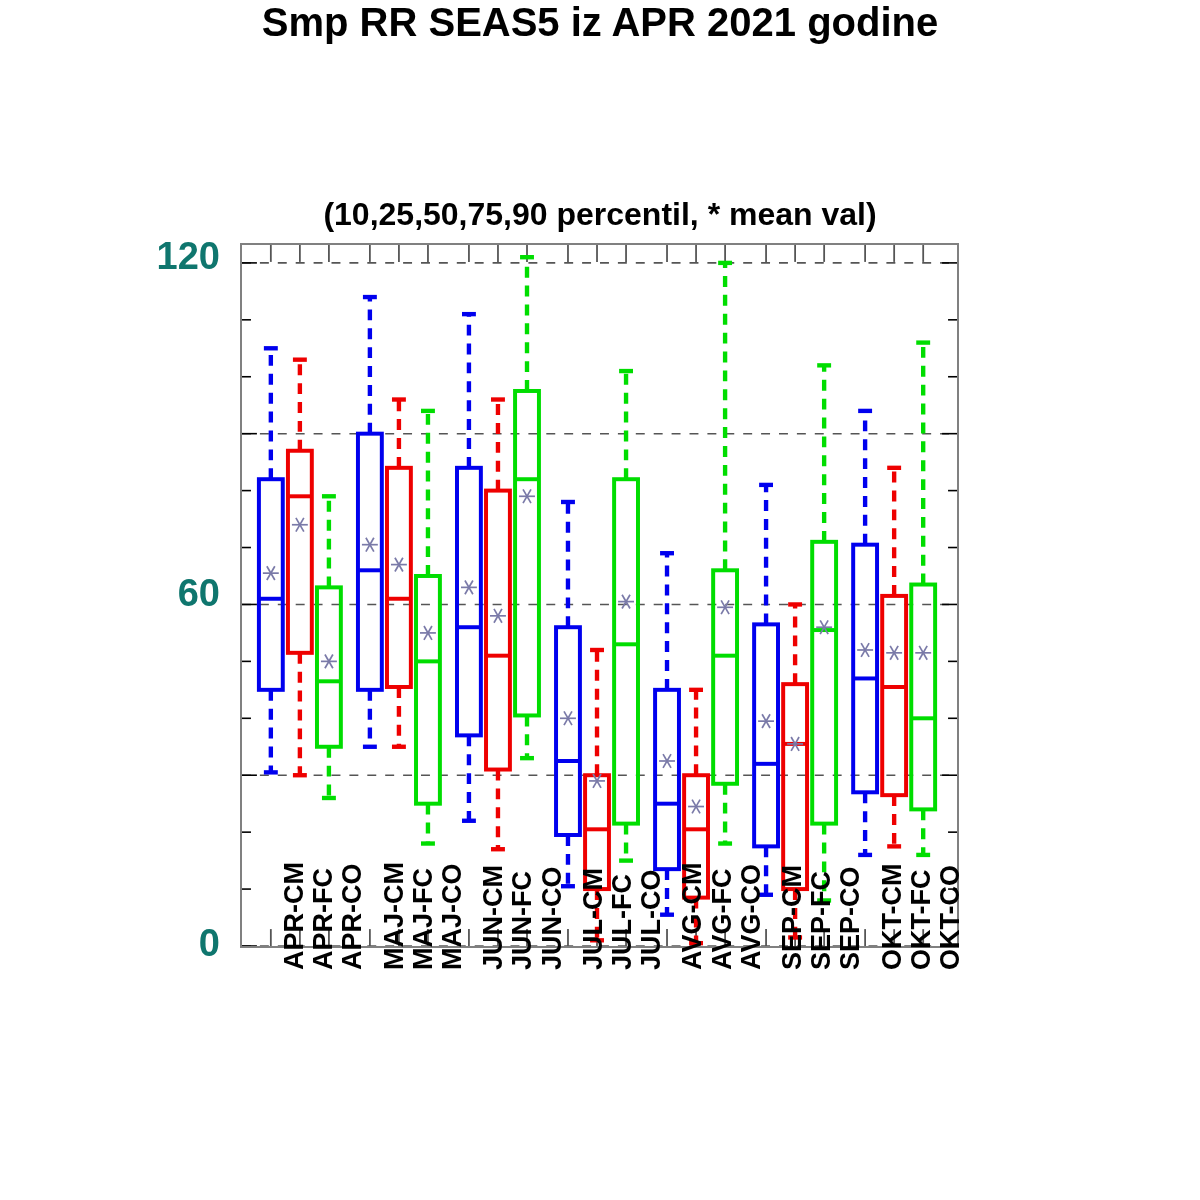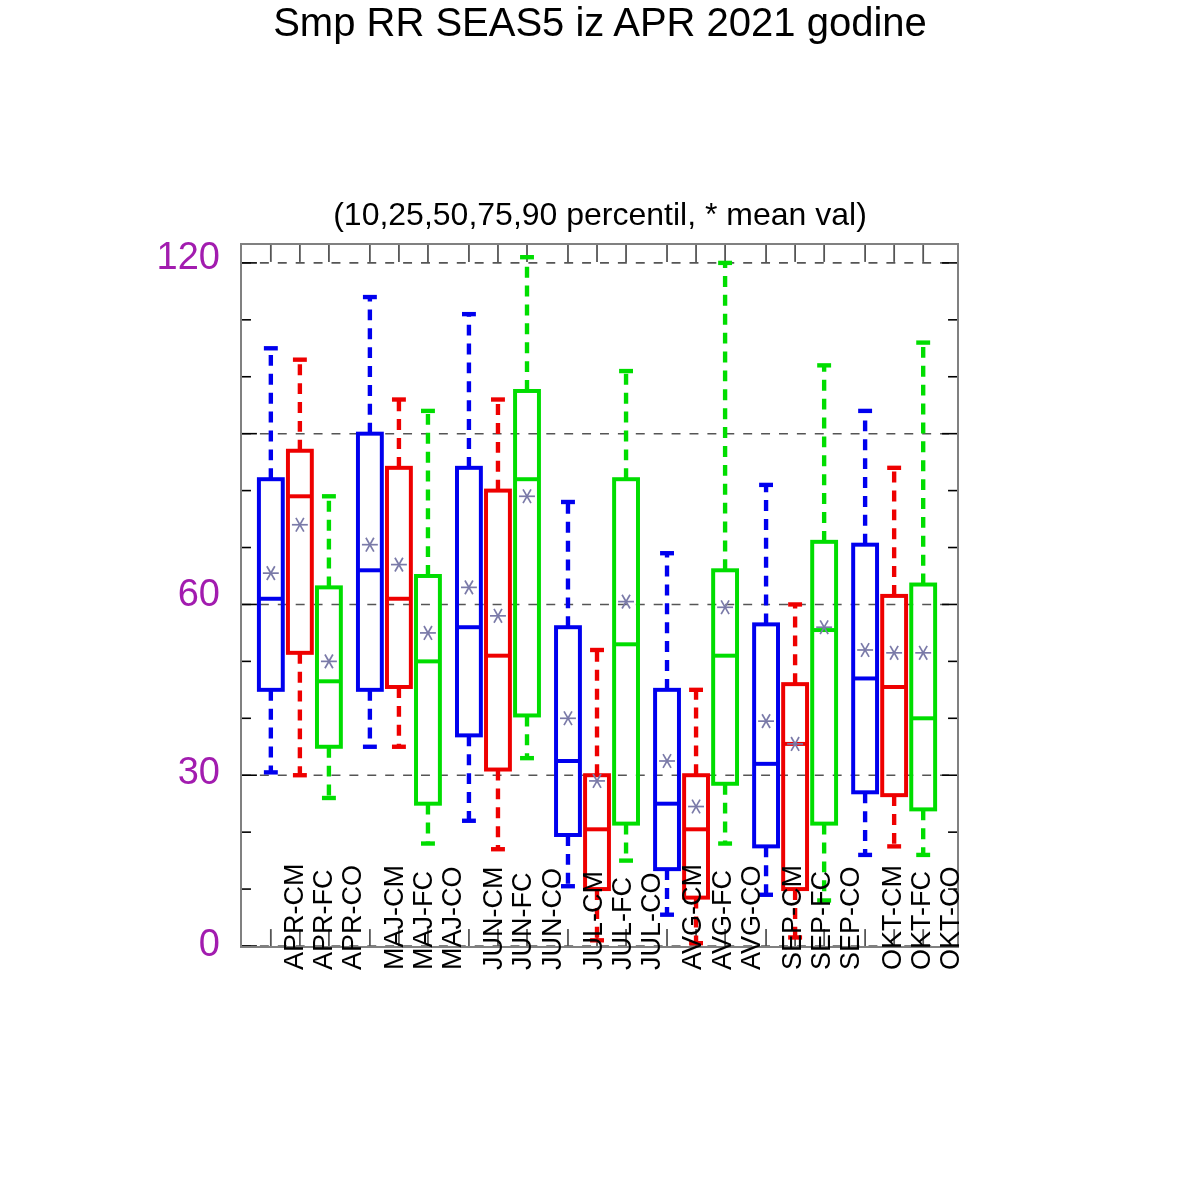--- a/index.html
+++ b/index.html
@@ -1,17 +1,17 @@
 <!DOCTYPE html>
 <html><head>
 <meta charset="utf-8">
 <style>
   html,body{margin:0;padding:0;background:#ffffff;}
   body{width:1200px;height:1200px;font-family:"Liberation Sans",sans-serif;overflow:hidden;}
-  #stage{position:relative;width:1200px;height:964px;background:#fff;}
+  #stage{position:relative;width:1200px;height:964px;background:#fff;font-weight:bold;}
 
   
   #title{
     position:absolute;left:0;top:142;width:1200px;text-align:center;
     font-size:40px;font-family:"Liberation Sans",sans-serif;color:#000;
     letter-spacing:0px;
   }
   #subtitle{
     position:absolute;left:0;top:196px;width:1200px;text-align:center;
     font-size:32px;font-family:"Liberation Sans",sans-serif;color:#000;
@@ -20,21 +20,21 @@
   
   #plot{
     position:absolute;left:240px;top:243px;width:719px;height:705px;
     border:2px solid #808080;box-sizing:border-box;
   }
   #canvas{position:absolute;left:0;top:0;width:100%;height:100%;}
 
   
   .ylab{
     position:absolute;right:1209px;           
-    font-size:38px;color:#a21caf;text-align:right;
+    font-size:38px;color:#0f766e;text-align:right;
     font-family:"Liberation Sans",sans-serif;white-space:nowrap;
   }
   #ylabels{position:absolute;left:0;top:0;width:240px;height:1200px;}
   #ylabels .ylab{position:absolute;width:160px;right:auto;left:60px;text-align:right;}
 
   
   #xlabels{position:absolute;left:0;top:0;width:1200px;height:1200px;}
   .xlab{
     position:absolute;
     font-size:27px;color:#000;font-family:"Liberation Sans",sans-serif;
@@ -46,21 +46,20 @@
 </head>
 <body>
 
 <div id="stage">
 
   <div id="title">Smp RR SEAS5 iz APR 2021 godine</div>
   <div id="subtitle">(10,25,50,75,90 percentil, * mean val)</div>
 
   <div id="ylabels">
       <div class="ylab" style="top: 922px;">0</div>
-      <div class="ylab" style="top: 750.25px;">30</div>
       <div class="ylab" style="top: 572px;">60</div>
       <div class="ylab" style="top: 235px;">120</div>
     </div>
 
   <div id="plot">
     <svg id="canvas" viewBox="0 0 719 705" preserveAspectRatio="none">
         <line x1="0" x2="719" y1="705" y2="705" stroke="#555555" stroke-width="1.6" stroke-dasharray="9,9"></line>
         <line x1="0" x2="719" y1="533.25" y2="533.25" stroke="#555555" stroke-width="1.6" stroke-dasharray="9,9"></line>
         <line x1="0" x2="719" y1="361.5" y2="361.5" stroke="#555555" stroke-width="1.6" stroke-dasharray="9,9"></line>
         <line x1="0" x2="719" y1="189.75" y2="189.75" stroke="#555555" stroke-width="1.6" stroke-dasharray="9,9"></line>

